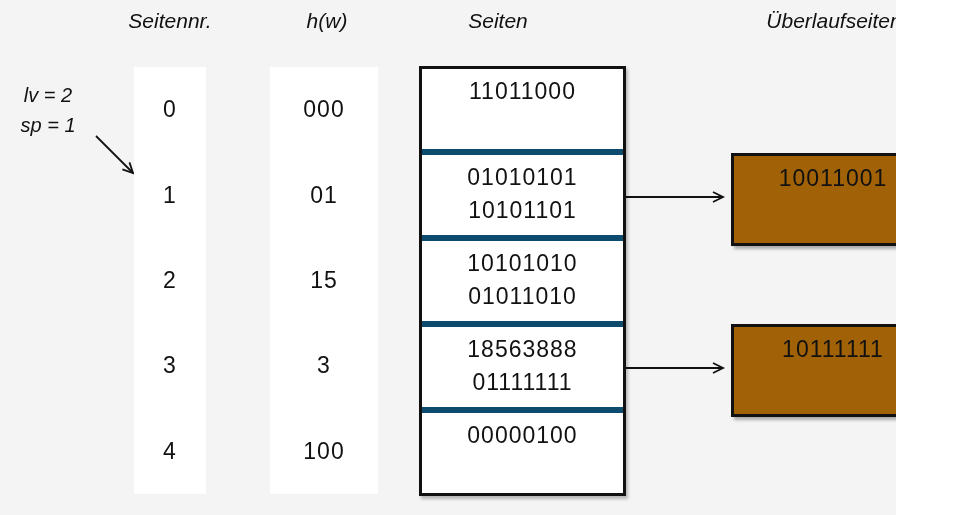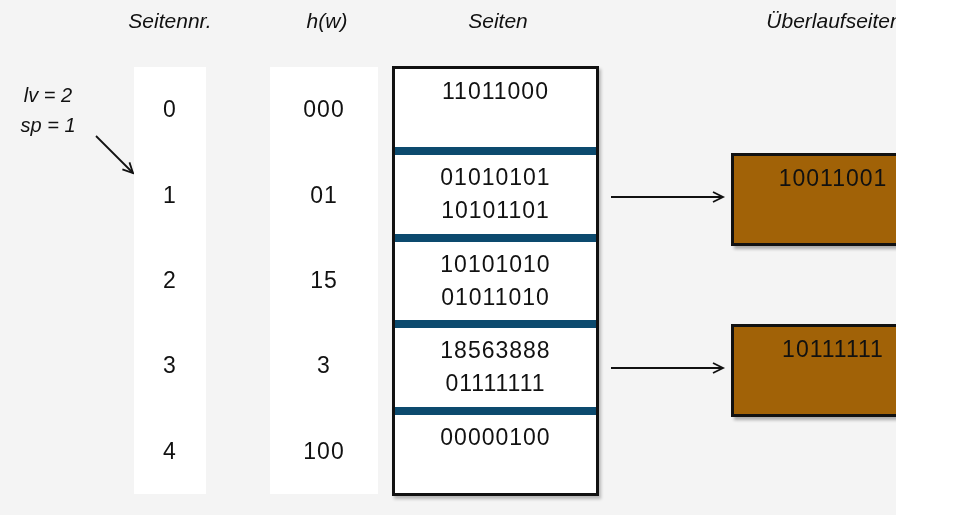--- a/index.html
+++ b/index.html
@@ -56,33 +56,33 @@
     flex: 1;
     display: flex;
     align-items: center;
     justify-content: center;
     font-size: 23px;
     letter-spacing: 1px;
   }
 
   .pages-table {
     position: absolute;
-    left: 392px;
+    left: 419px;
     top: 66px;
     width: 201px;
     height: 424px;
     background: #ffffff;
     border: 3px solid #111111;
     box-shadow: 2px 3px 3px rgba(0,0,0,0.25);
     display: flex;
     flex-direction: column;
   }
   .pages-table .prow {
     flex: 1;
-    border-top: 8px solid #0c4a6e;
+    border-top: 6px solid #0c4a6e;
     text-align: center;
     padding-top: 6px;
     box-sizing: border-box;
   }
   .pages-table .prow:first-child { border-top: none; }
   .pline {
     font-size: 23px;
     line-height: 33px;
     letter-spacing: 1px;
     min-height: 33px;

